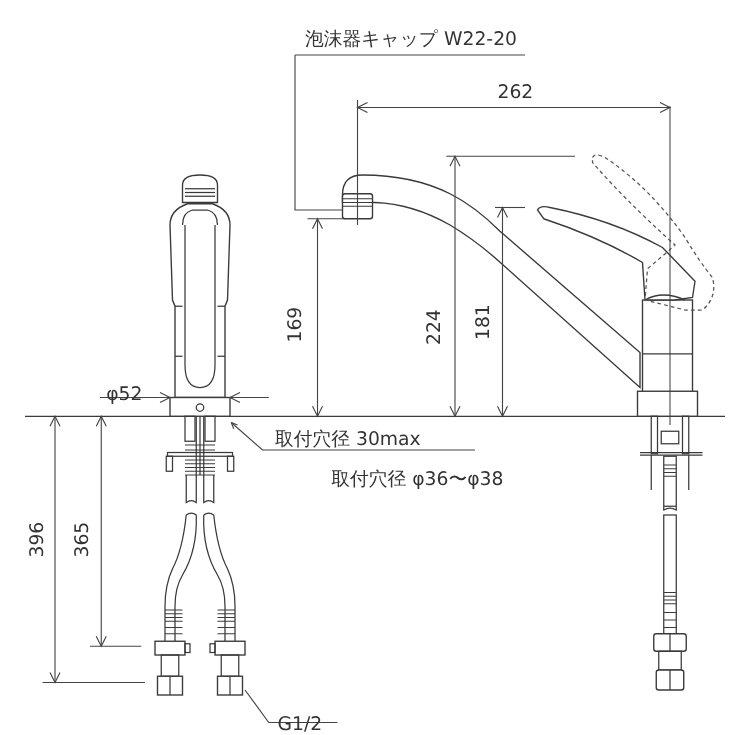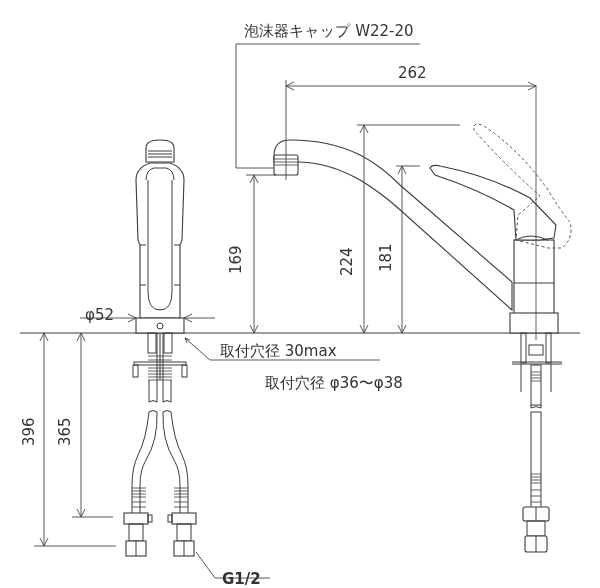--- a/index.html
+++ b/index.html
@@ -201,19 +201,19 @@
     <path class="dim" d="M398,174 L402,166 L406,174"></path>
     <path class="dim" d="M398,325 L402,333 L406,325"></path>
   </g>
 </svg>
 
 <div class="lbl" style="left:244px; top:24px;">泡沫器キャップ W22-20</div>
 <div class="lbl" style="left:398px; top:66px;">262</div>
 <div class="lbl" style="left:85px; top:308px;">φ52</div>
 <div class="lbl" style="left:220px; top:344px;">取付穴径 30max</div>
 <div class="lbl" style="left:220px; top:376px;margin-left:45px;">取付穴径 φ36〜φ38</div>
-<div class="lbl" style="left:222px; top:572px;font-weight:bold;">G1/2</div>
+<div class="lbl" style="left:222px; top:572px;">G1/2</div>
 
 <div class="lbl rot" style="left:229px; top:274px;">169</div>
 <div class="lbl rot" style="left:340px; top:276px;">224</div>
 <div class="lbl rot" style="left:379px; top:272px;">181</div>
 <div class="lbl rot" style="left:22px; top:446px;">396</div>
 <div class="lbl rot" style="left:58px; top:446px;">365</div>
 
 </body></html>

